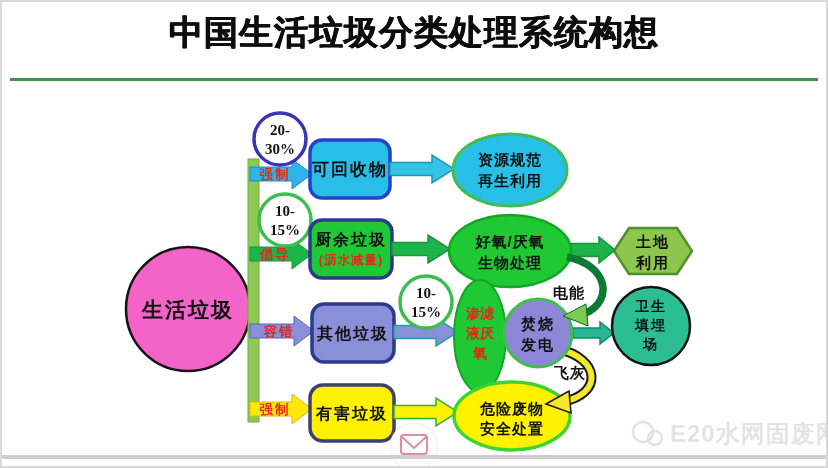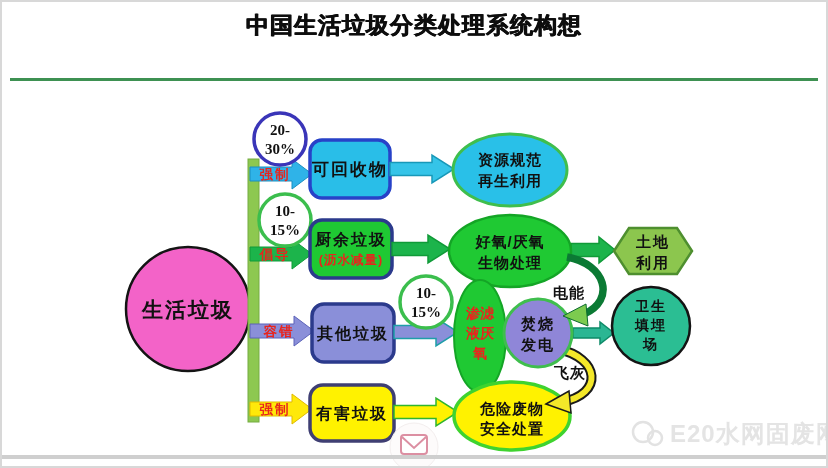--- a/index.html
+++ b/index.html
@@ -1,20 +1,20 @@
 <!DOCTYPE html>
 <html><head>
 <meta charset="utf-8">
 <style>
   html,body{margin:0;padding:0;background:#f2f2f2;}
   .slide{position:relative;width:828px;height:468px;background:#ffffff;
          border:2px solid #d8d8d8;box-sizing:border-box;overflow:hidden;
          font-family:"Liberation Sans",sans-serif;}
   .title{position:absolute;top:8px;left:0;right:0;text-align:center;
-         font-size:23px;font-weight:900;color:#0d0d0d;letter-spacing:1px;
+         font-size:34px;font-weight:900;color:#0d0d0d;letter-spacing:1px;
          text-shadow:0.6px 0 #0d0d0d,-0.6px 0 #0d0d0d;}
   .title-rule{position:absolute;top:76px;left:8px;right:8px;height:3px;background:#3e9152;}
   svg.diagram{position:absolute;left:0;top:0;width:828px;height:468px;}
   .t{font-family:"Liberation Sans",sans-serif;font-weight:bold;fill:#111;}
   .tser{font-family:"Liberation Serif",serif;font-weight:bold;fill:#111;}
   .red{fill:#e8251d;}
   .wm{font-family:"Liberation Sans",sans-serif;font-weight:bold;fill:#e4e4e4;}
 </style>
 </head>
 <body>

